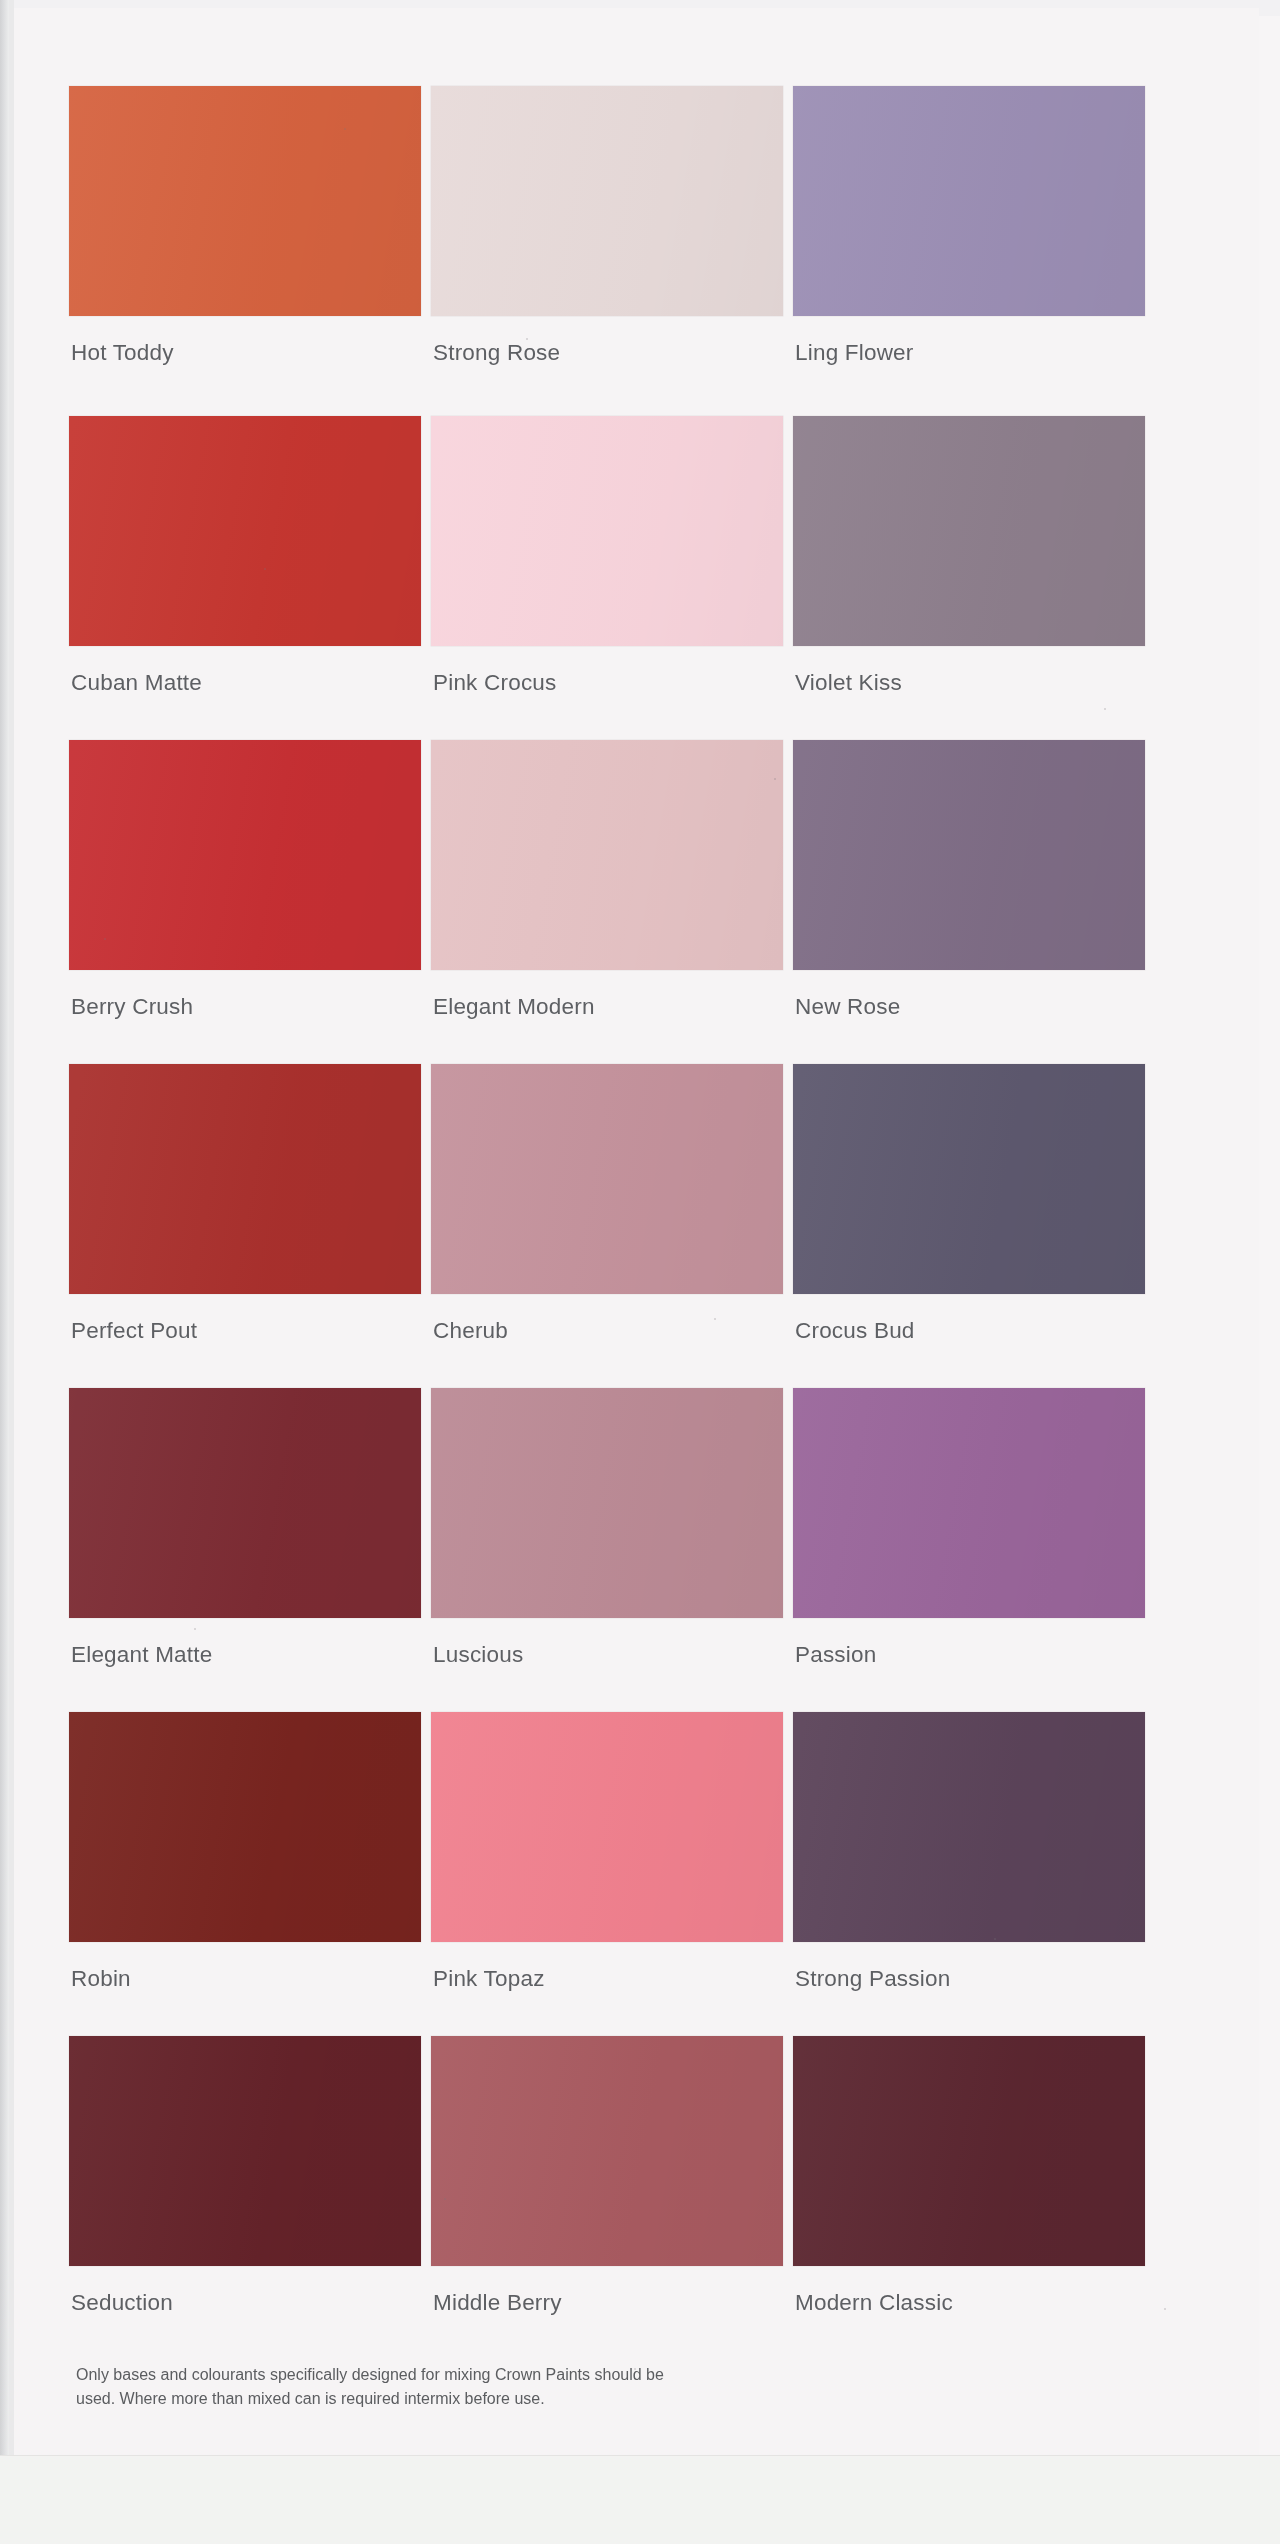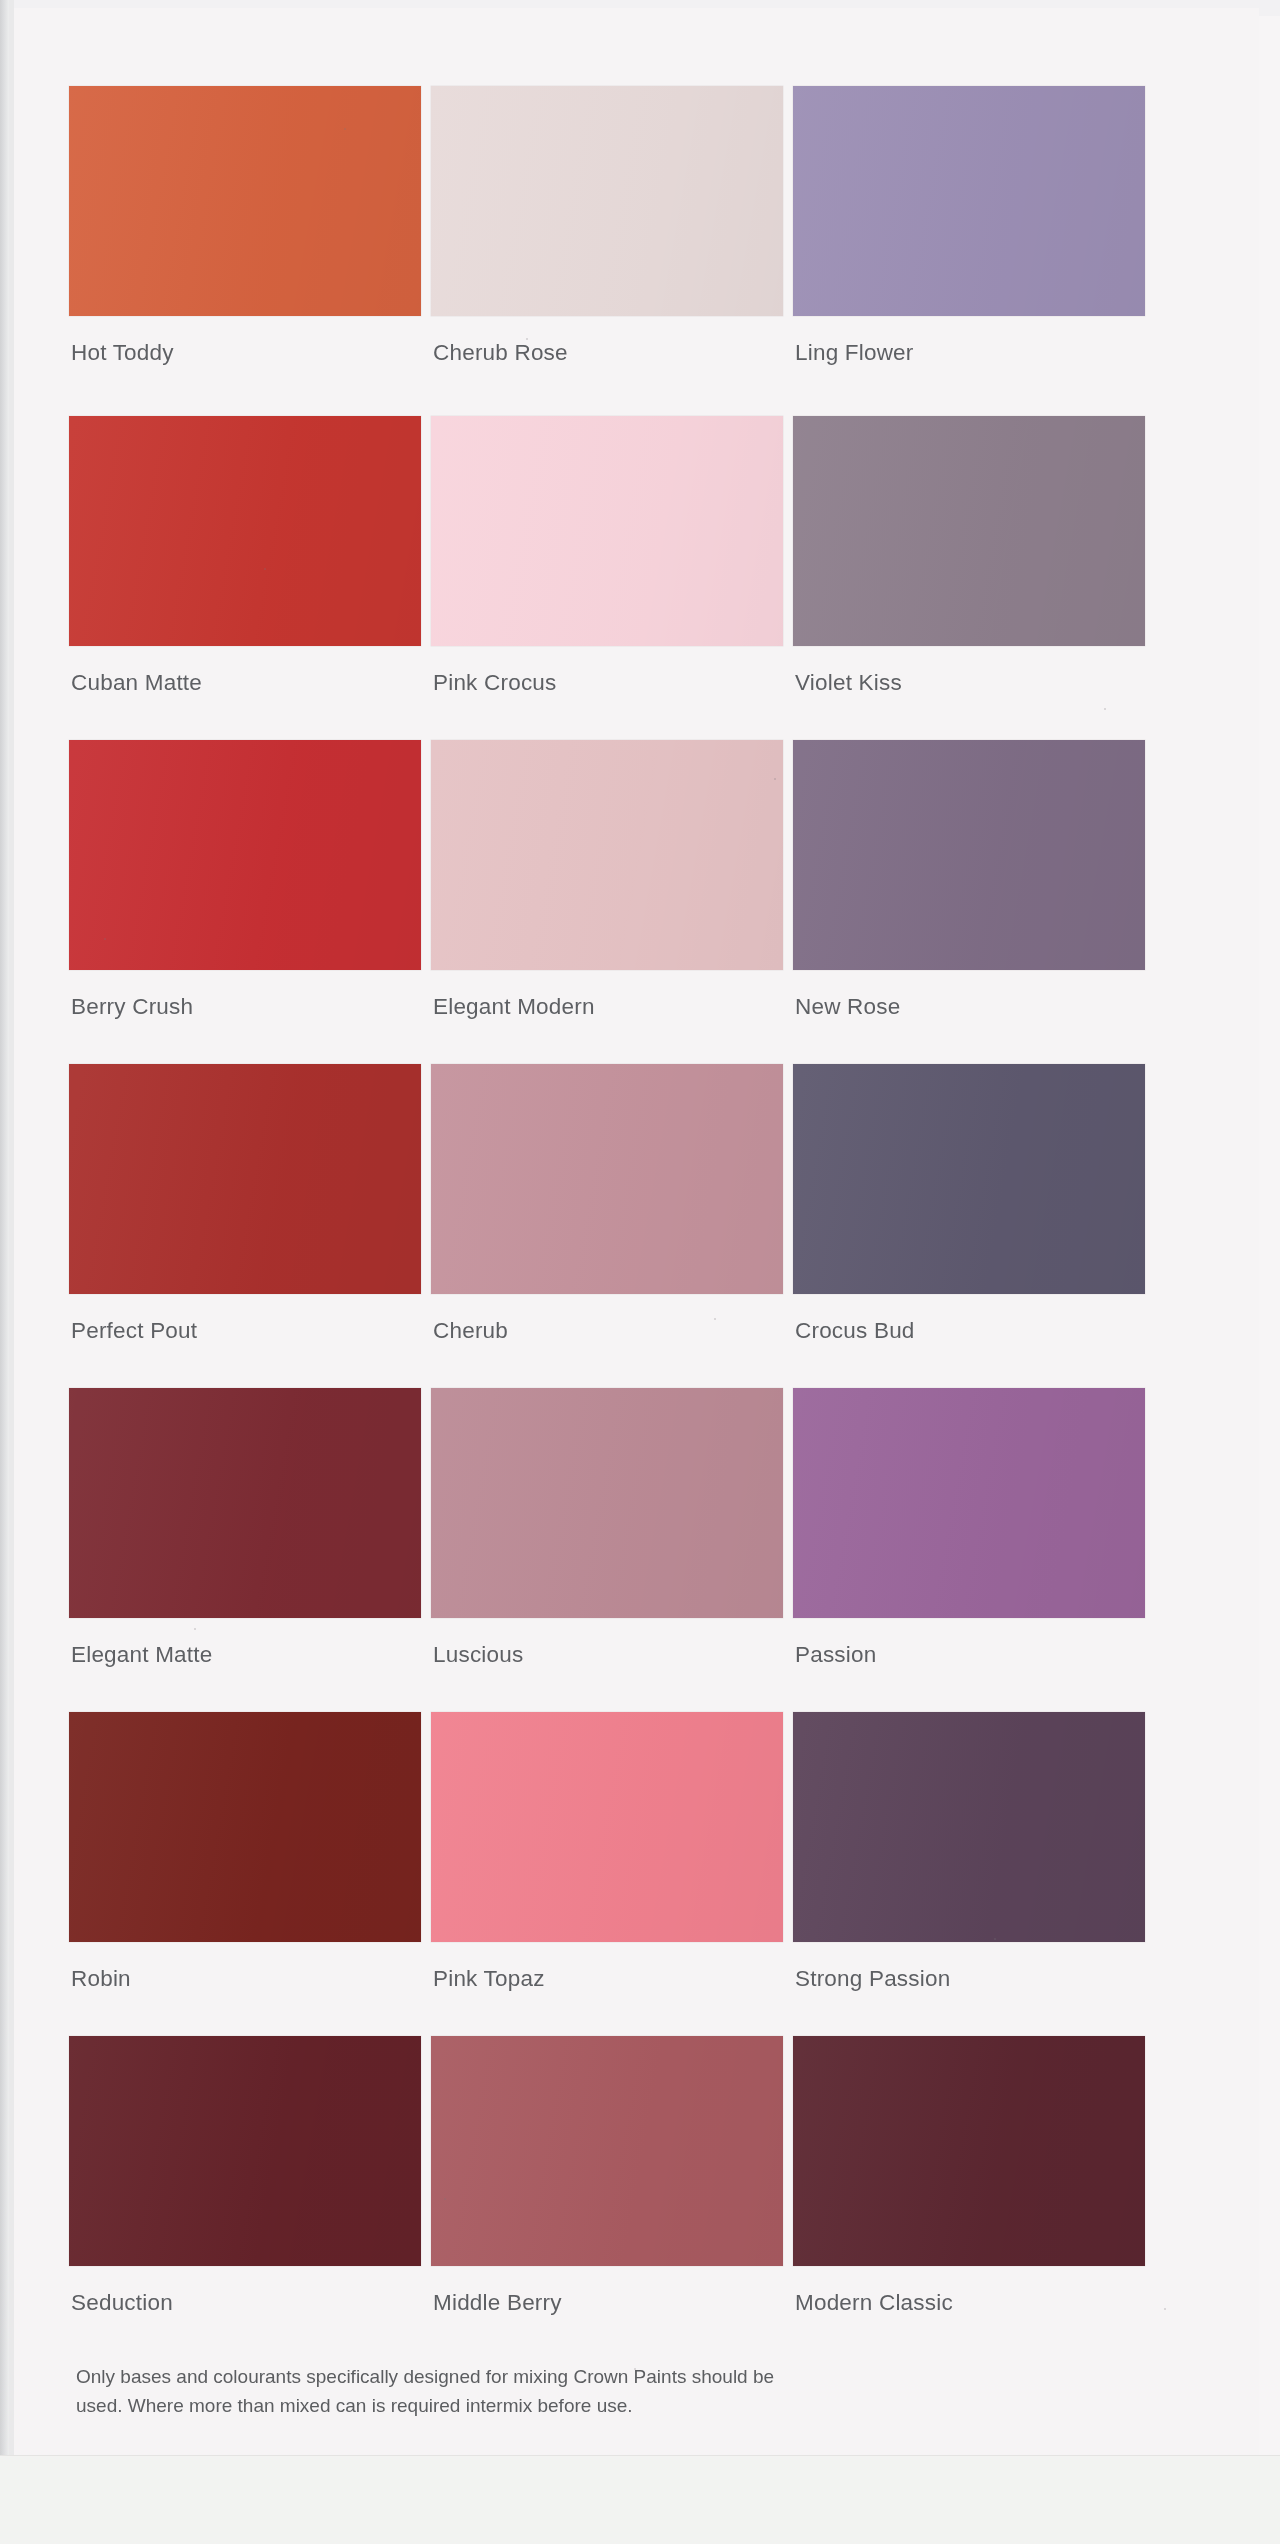--- a/index.html
+++ b/index.html
@@ -103,21 +103,21 @@
     color: #5d5f63;
     font-family: "Liberation Sans", sans-serif;
     white-space: nowrap;
   }
 
   .disclaimer {
     position: absolute;
     left: 62px;
     top: 2355px;
     width: 800px;
-    font-size: 19px;
+    font-size: 16px;
     line-height: 1.5;
     color: #5b5d60;
     font-family: "Liberation Sans", sans-serif;
   }
   .disclaimer-line { display: block; }
 
   
   .speck {
     position: absolute;
     width: 2px; height: 2px;
@@ -136,21 +136,21 @@
 
     <div class="swatch-grid" id="swatch-grid">
 
     <div class="swatch-row first">
           <div class="swatch-cell">
             <div class="swatch-chip" style="background: rgb(213, 98, 63);"></div>
             <div class="swatch-label">Hot Toddy</div>
           </div>
           <div class="swatch-cell">
             <div class="swatch-chip" style="background: rgb(231, 218, 217);"></div>
-            <div class="swatch-label">Cherub Rose</div>
+            <div class="swatch-label">Strong Rose</div>
           </div>
           <div class="swatch-cell">
             <div class="swatch-chip" style="background: rgb(155, 142, 180);"></div>
             <div class="swatch-label">Ling Flower</div>
           </div>
         </div>
         <div class="swatch-row">
           <div class="swatch-cell">
             <div class="swatch-chip" style="background: rgb(197, 54, 48);"></div>
             <div class="swatch-label">Cuban Matte</div>

